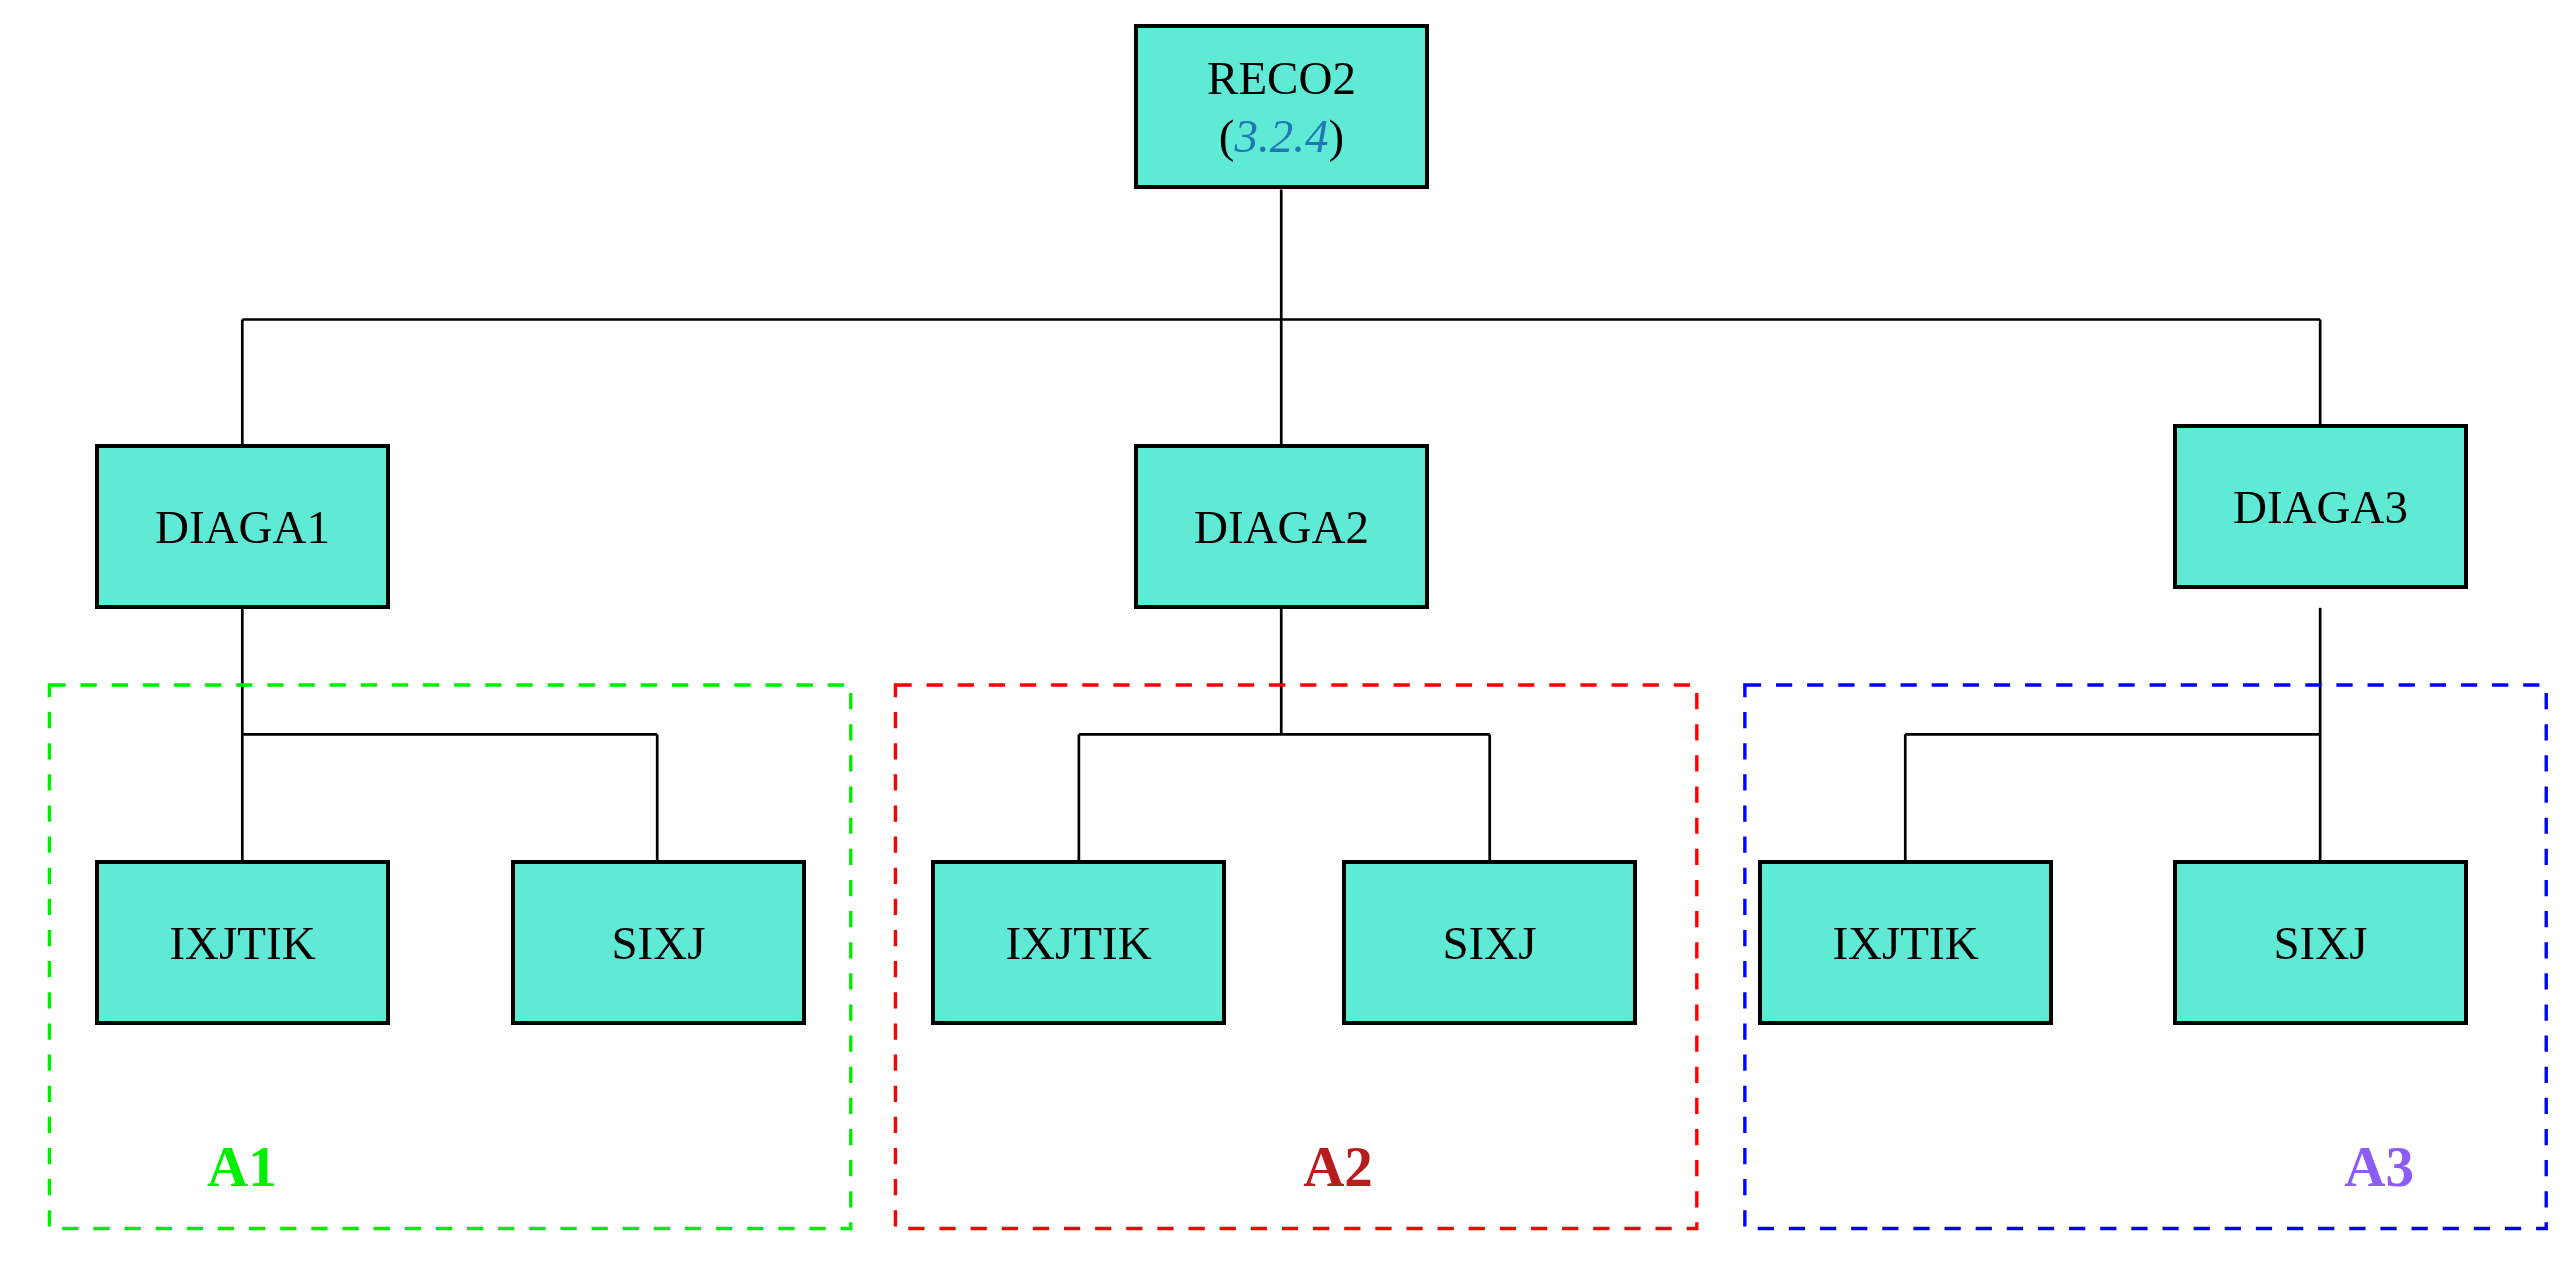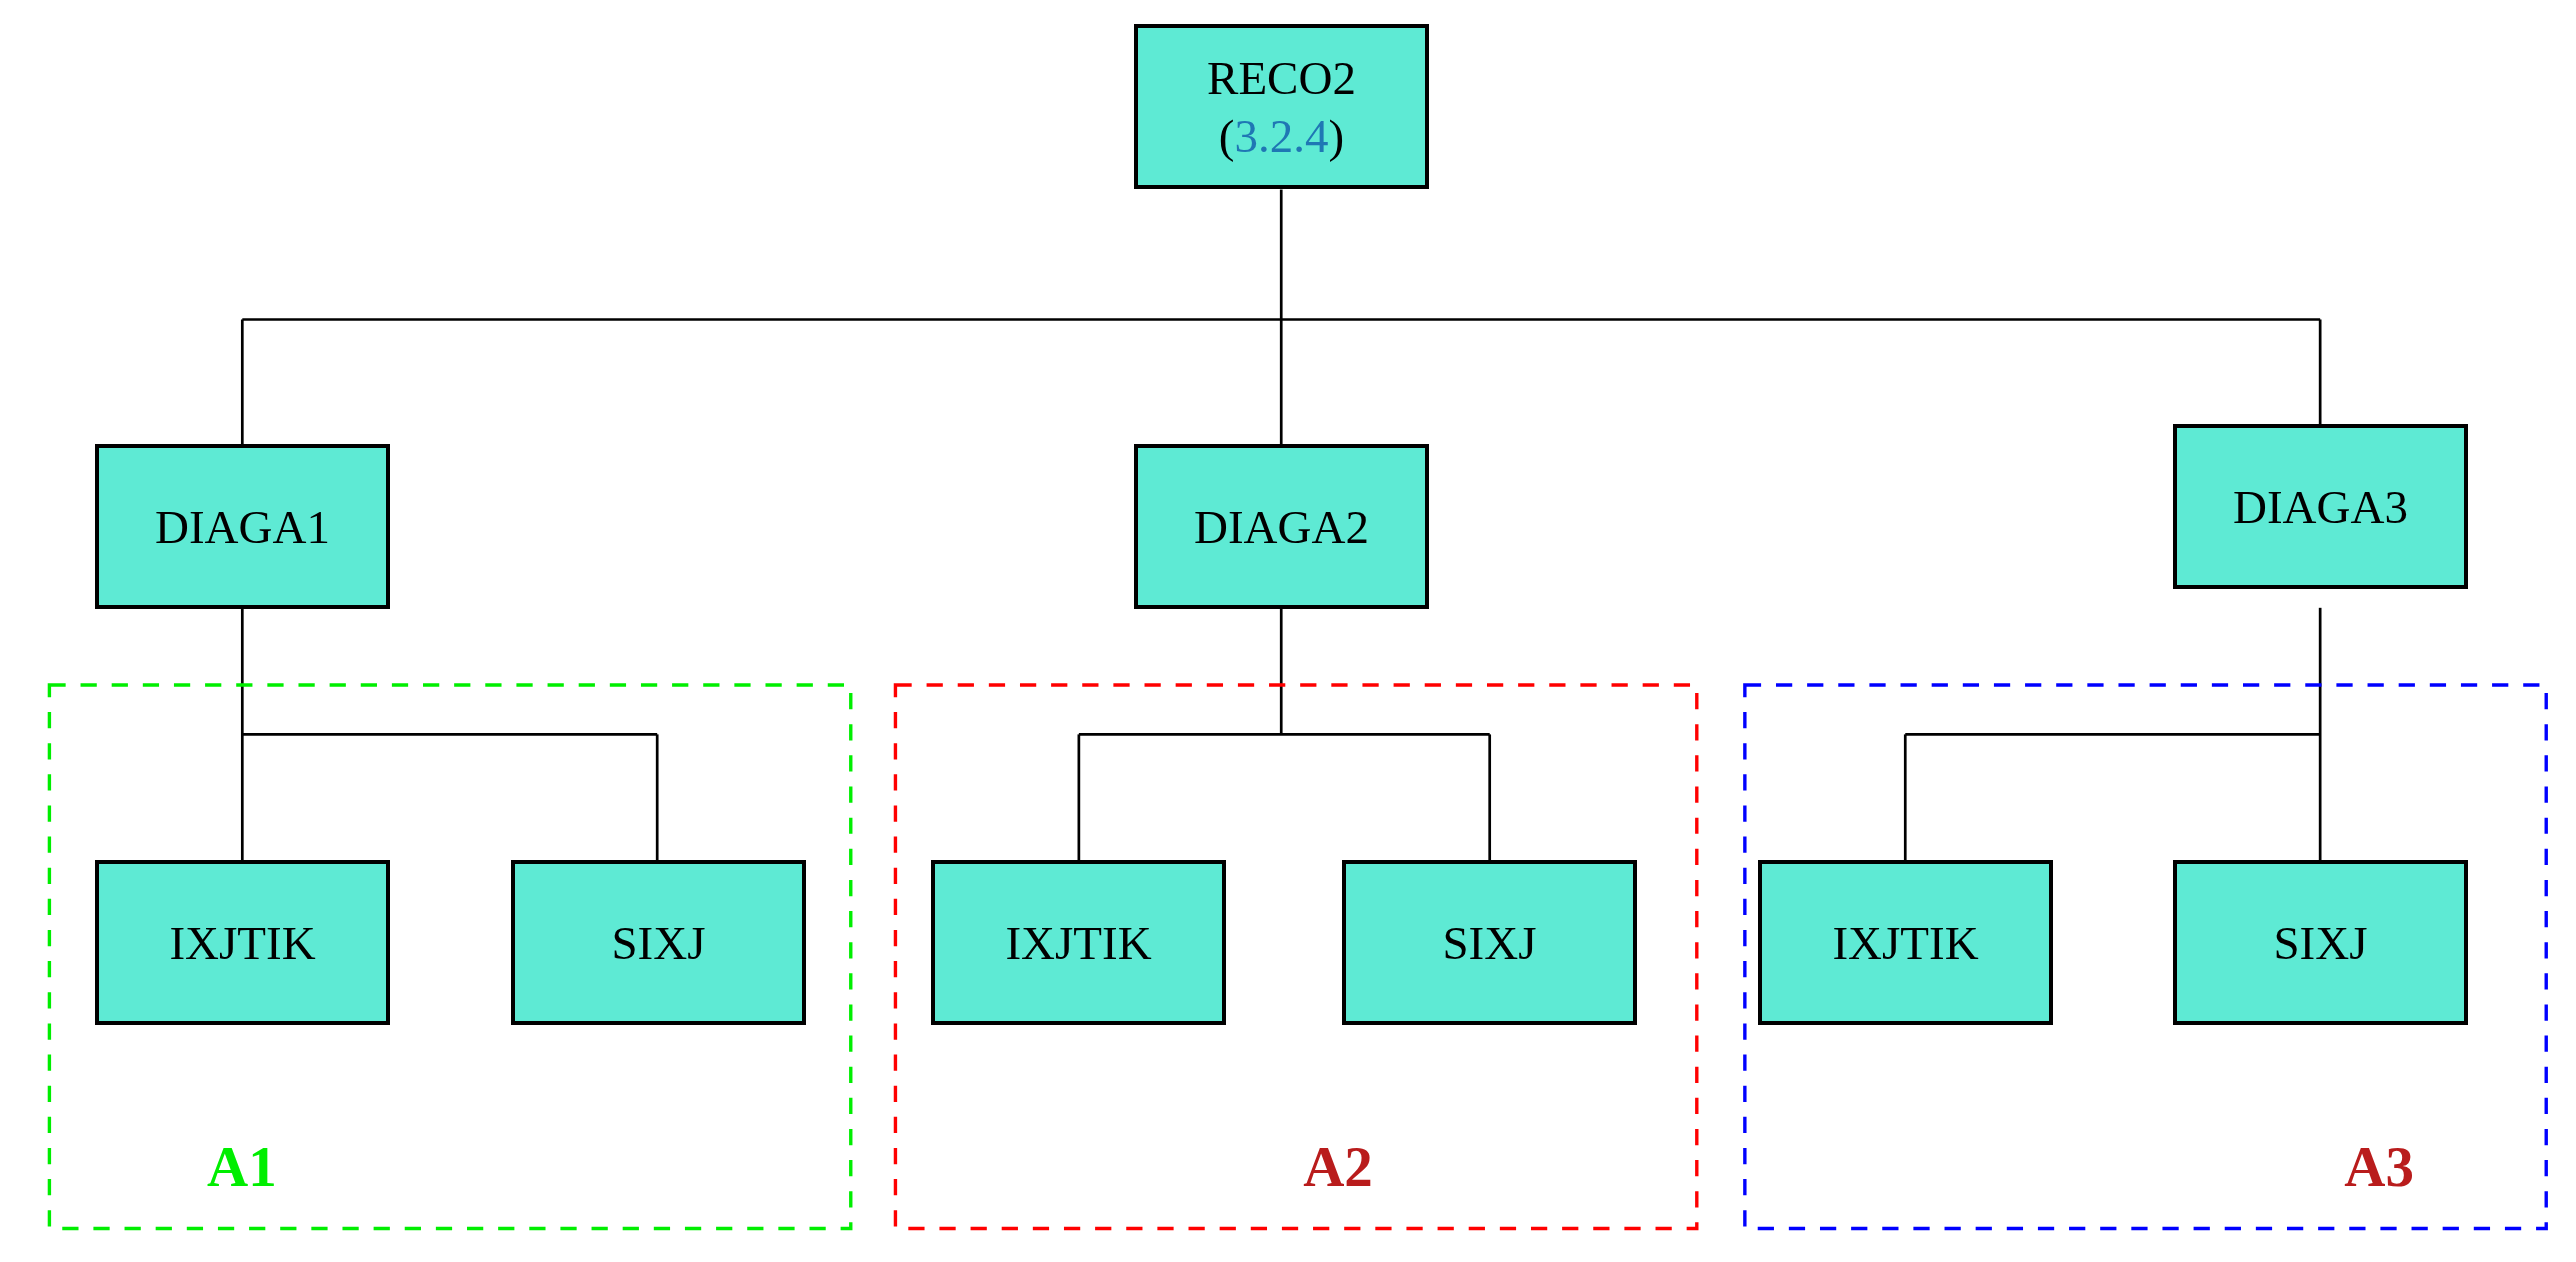--- a/index.html
+++ b/index.html
@@ -49,21 +49,21 @@
     top: 1138px;
     font-size: 57px;
     font-weight: bold;
     line-height: 1;
     white-space: nowrap;
     z-index: 1;
   }
   .label-a1 { left: 167px; margin-left: 40px; }
   .label-a2 { left: 1338px; transform: translateX(-50%); }
   .label-a3 { left: 2414px; transform: translateX(-100%); }
-  .version-link { text-decoration: none; }
+  .version-link { text-decoration: none; font-style: italic; }
 </style>
 </head>
 <body>
 
 <div id="canvas">
 
   <svg id="wires" width="2576" height="1263" viewBox="0 0 3806 1866" xmlns="http://www.w3.org/2000/svg">
 
     <g stroke-width="4" fill="none" stroke="#000000">
       <line x1="1893" y1="280" x2="1893" y2="472"></line>
@@ -124,16 +124,16 @@
 
   <div class="node node-c3-ixjtik">
     <div>IXJTIK</div>
   </div>
   <div class="node node-c3-sixj">
     <div>SIXJ</div>
   </div>
 
   <div class="cluster-label label-a1" style="color: rgb(0, 238, 0);">A1</div>
   <div class="cluster-label label-a2" style="color: #b91c1c;">A2</div>
-  <div class="cluster-label label-a3" style="color: #b91c1c;">A3</div>
+  <div class="cluster-label label-a3" style="color: #8b5cf6;">A3</div>
 
 </div>
 
 
 </body></html>

